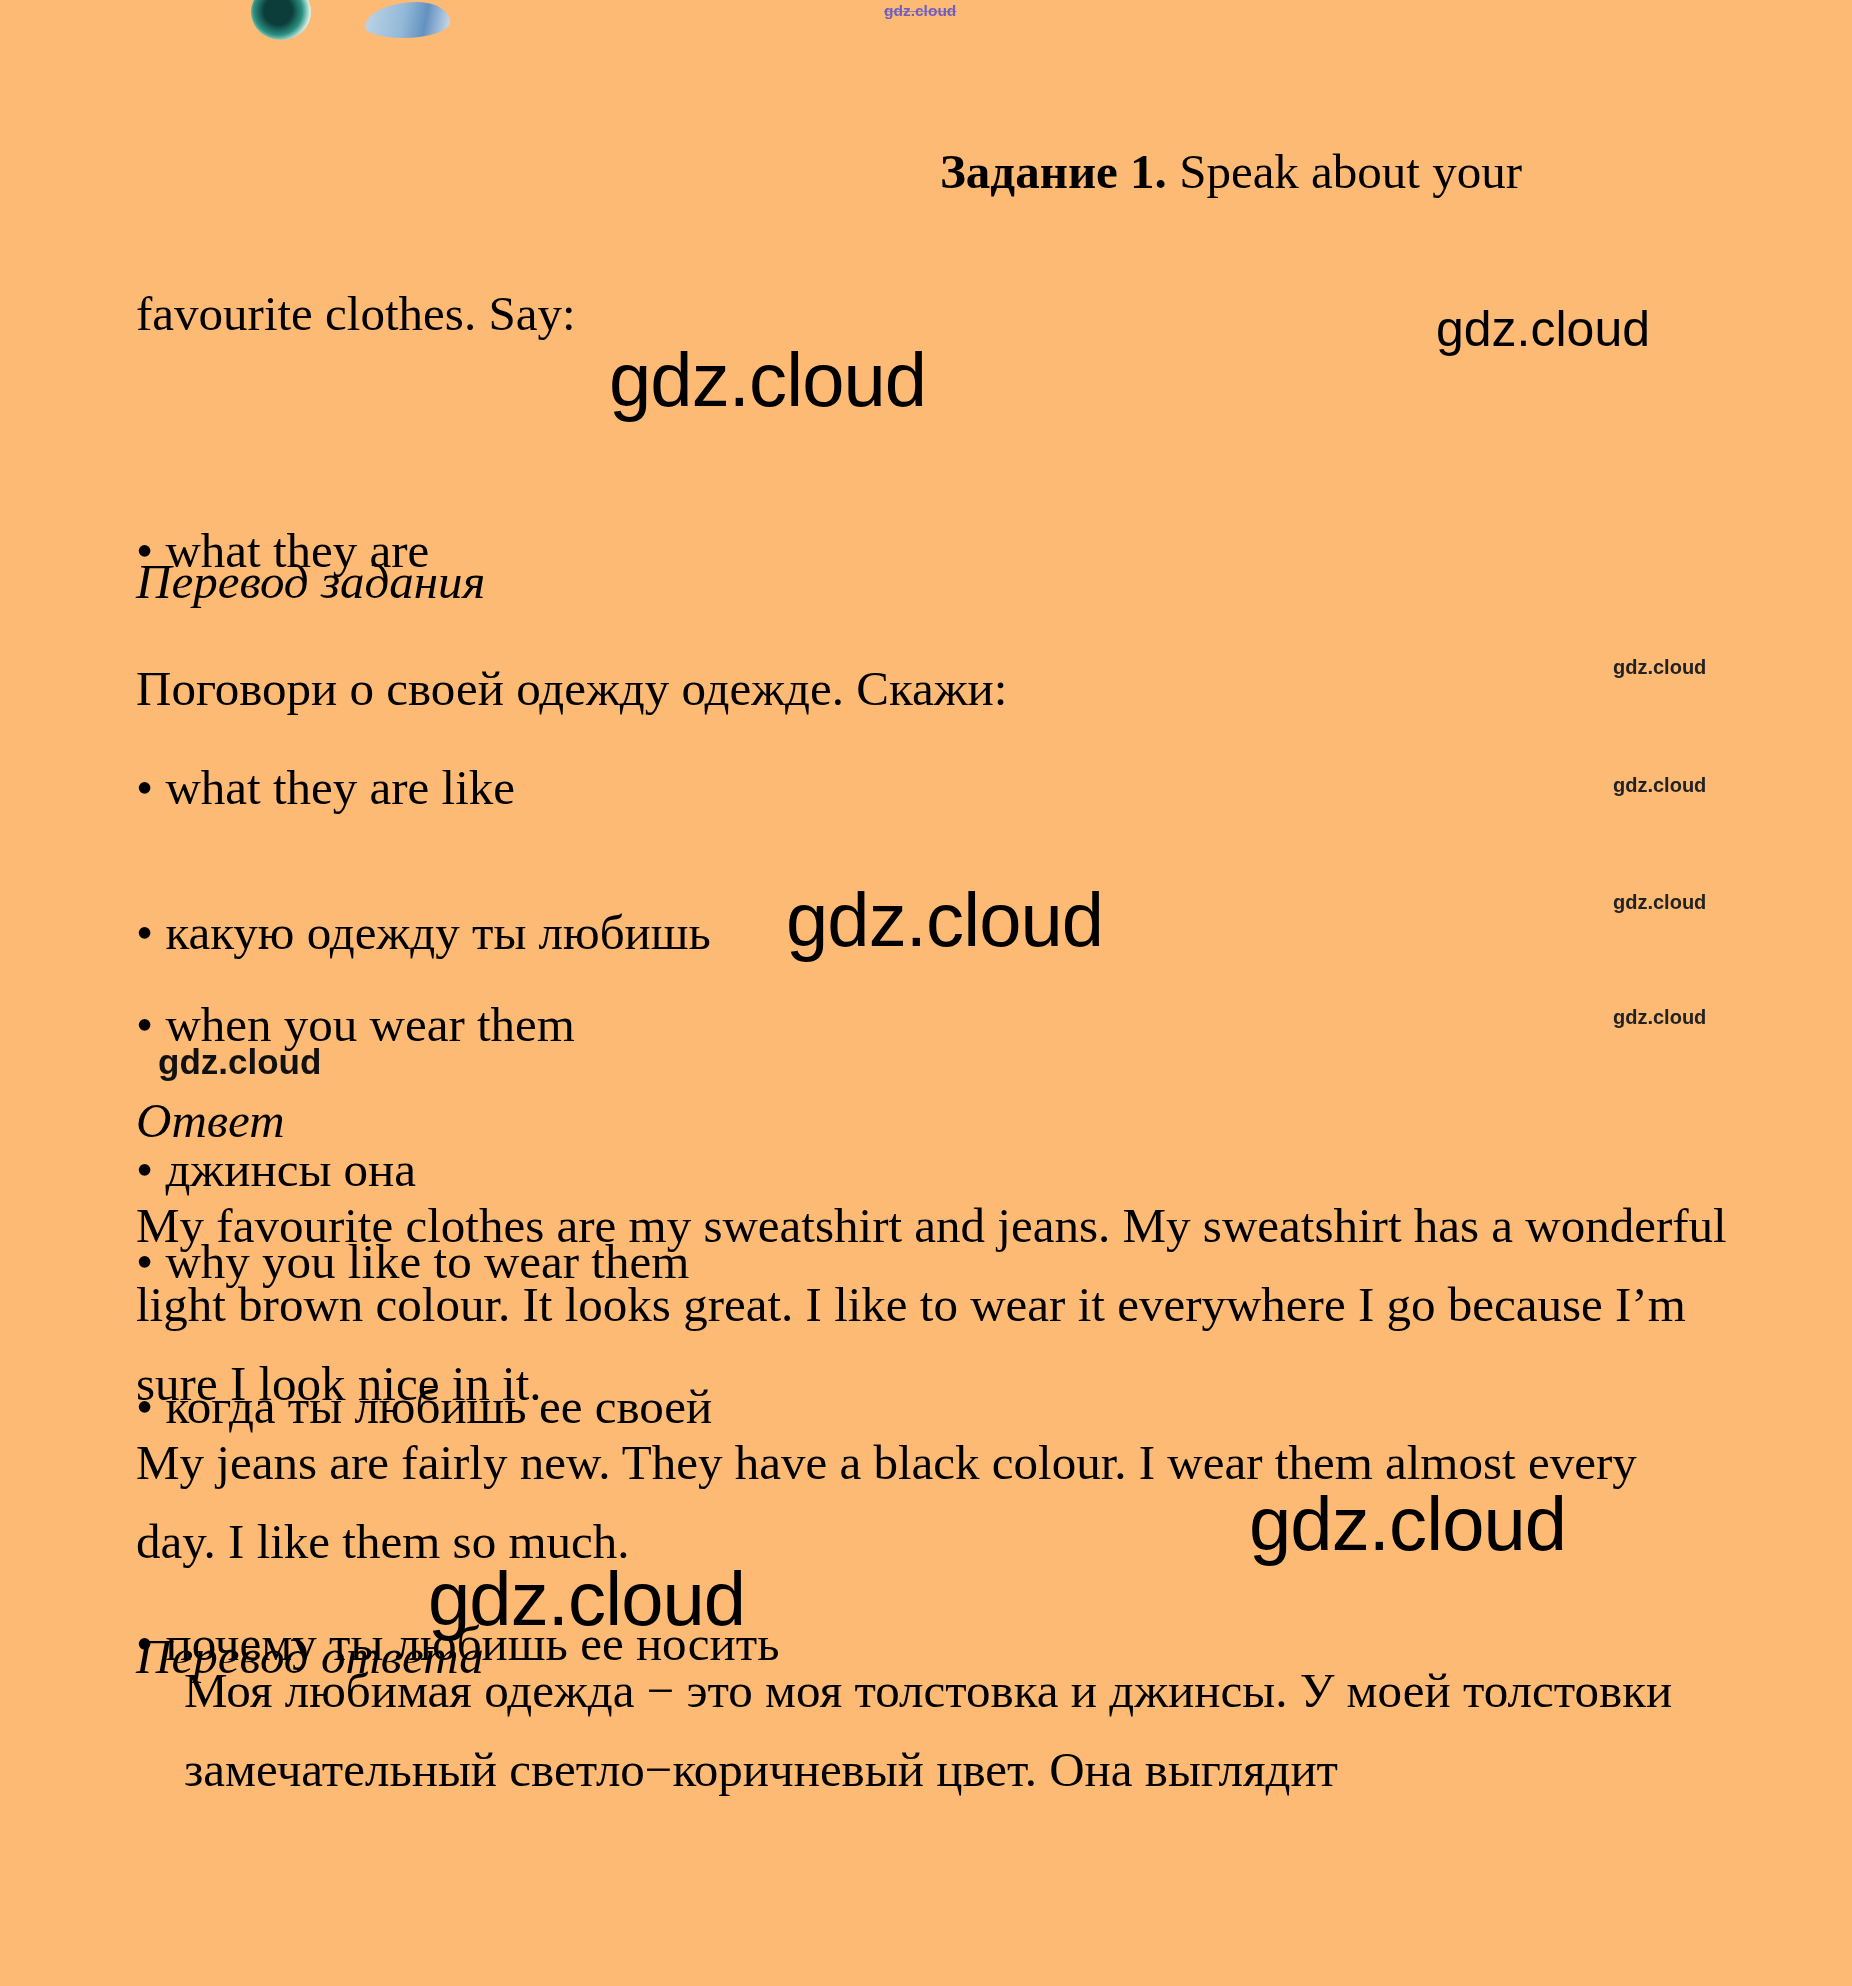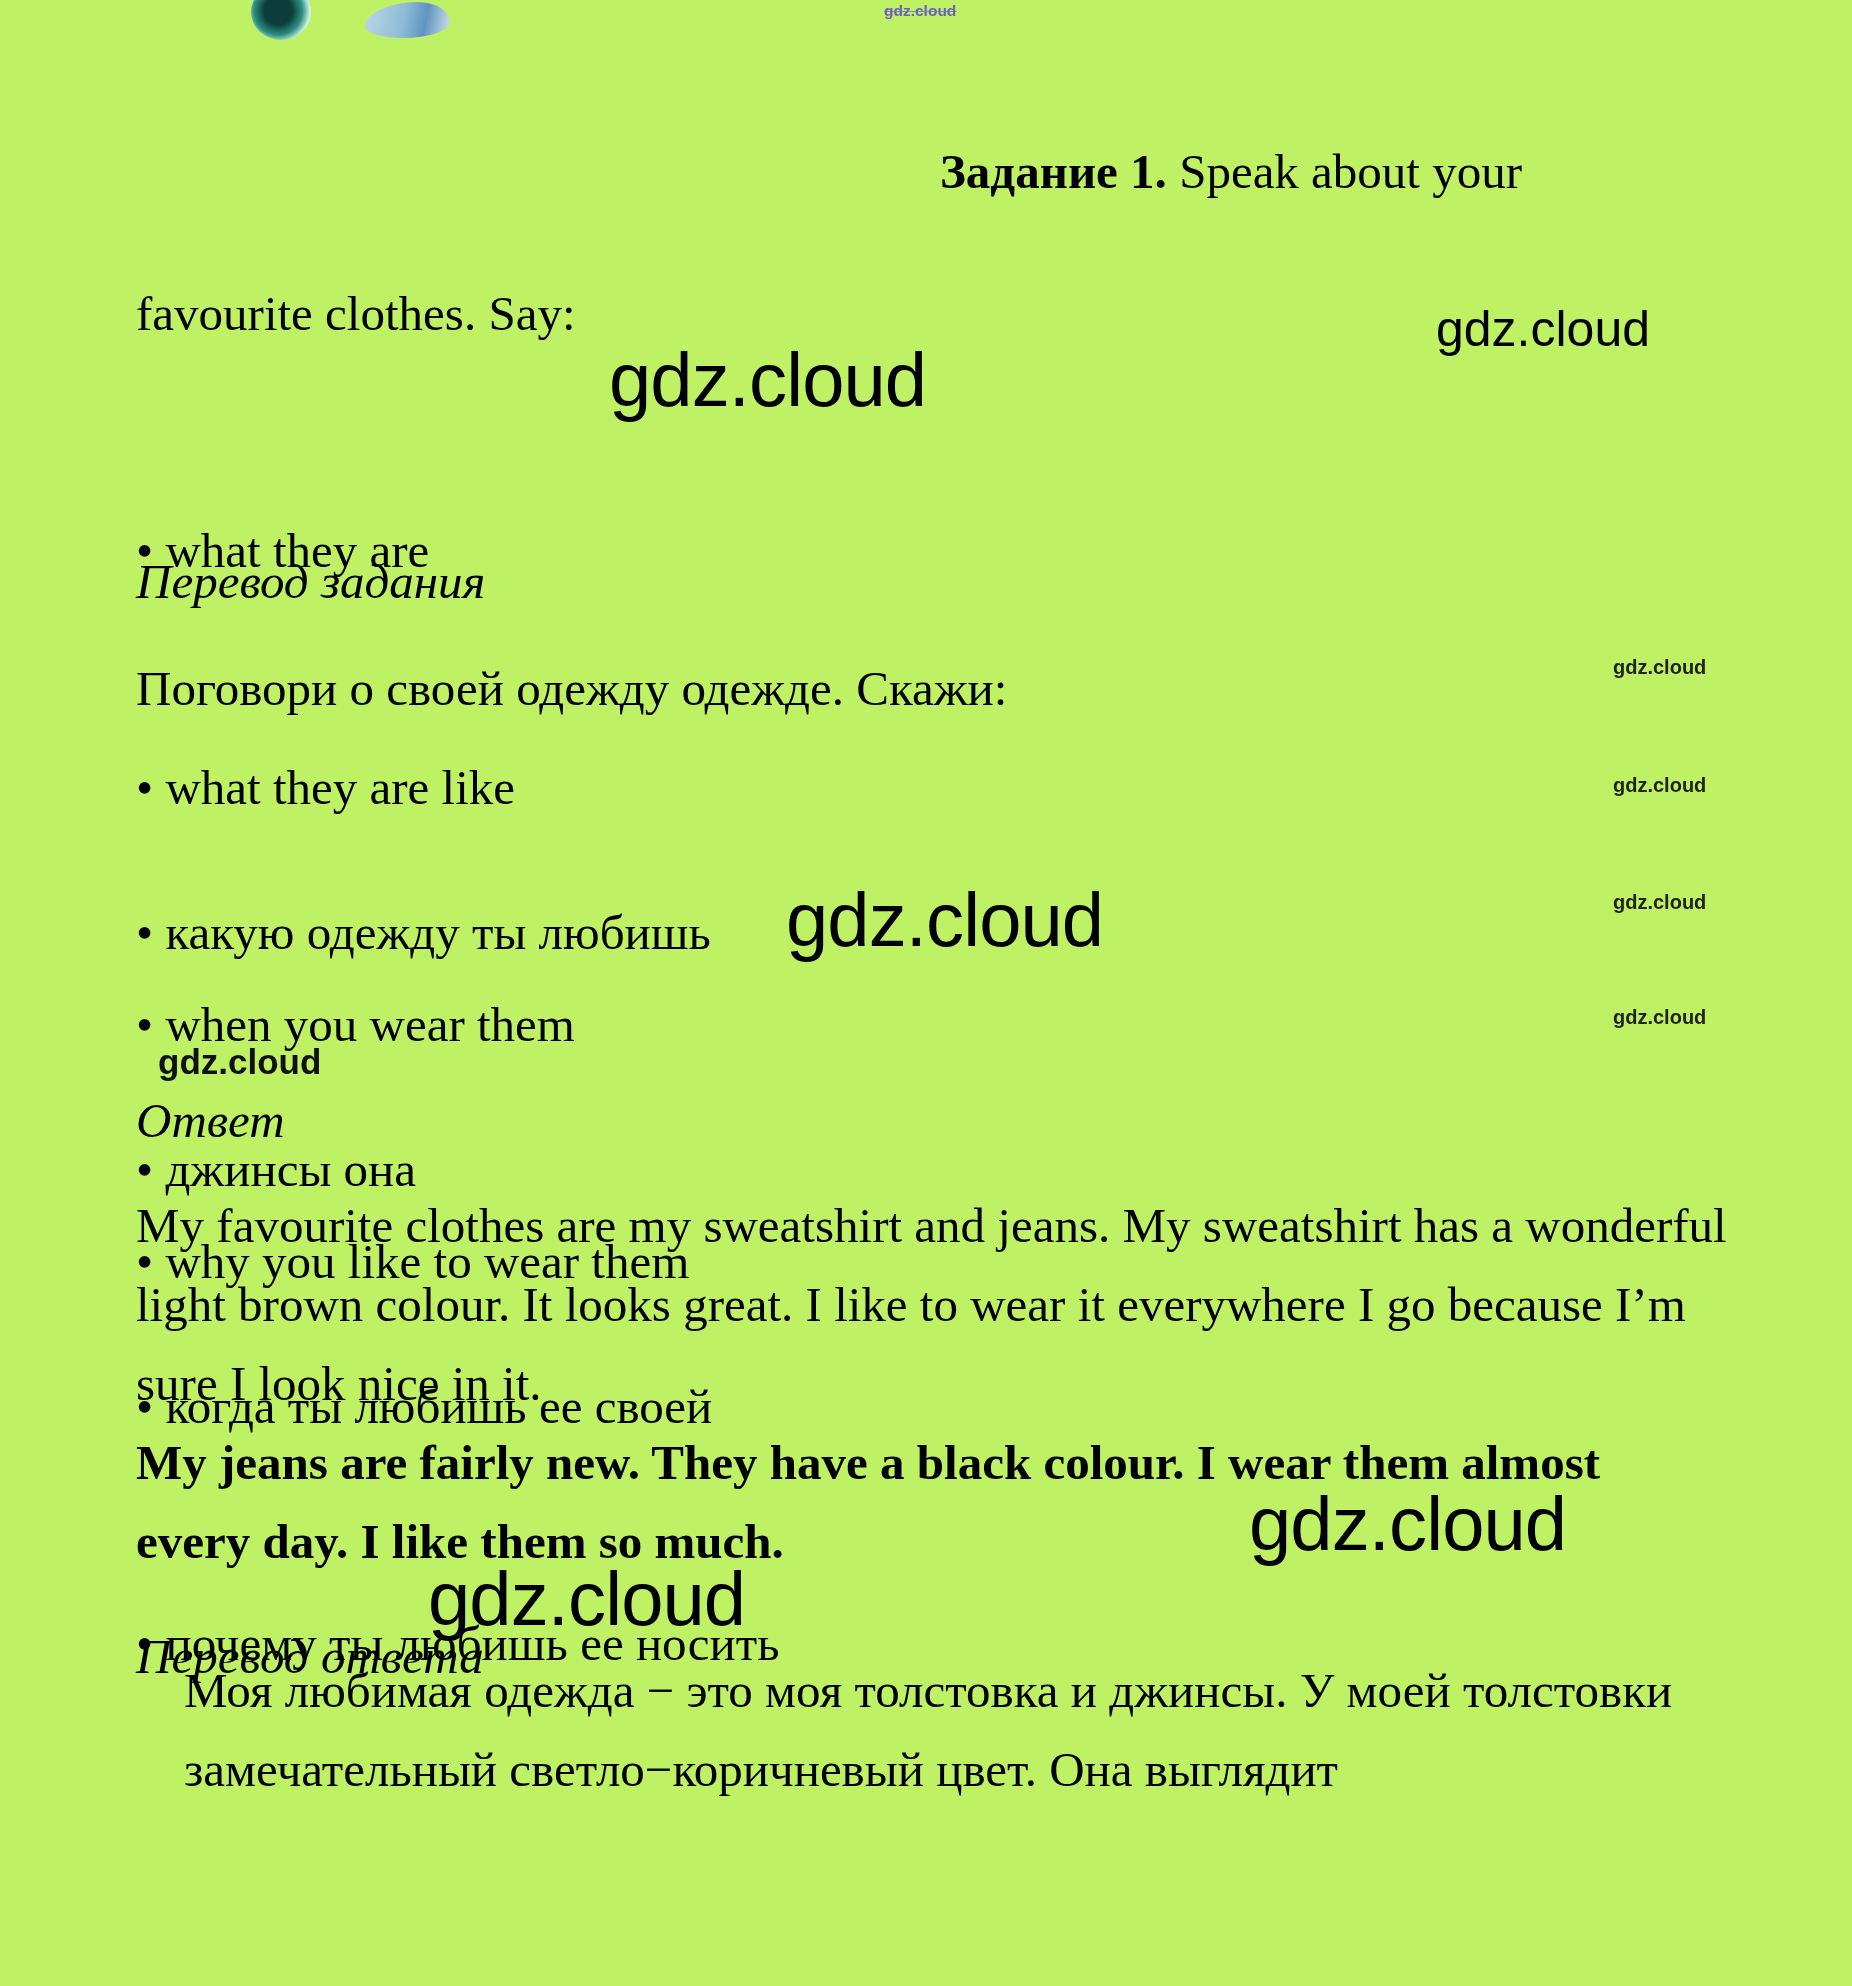--- a/index.html
+++ b/index.html
@@ -1,20 +1,20 @@
 <!DOCTYPE html>
 <html style="font-size:14.5px"><head>
 <meta charset="utf-8">
 <style>
   html, body { margin: 0; padding: 0; background: #ffffff; }
   .page {
     position: relative;
     width: 1853px;
     height: 1987px;
-    background: #bef264;
+    background: #fdba74;
     font-family: "Liberation Serif", serif;
     color: #000000;
     overflow: hidden;
   }
   .t {
     position: absolute;
     font-size: 49px;
     line-height: 79px;
     white-space: pre-wrap;
   }
@@ -121,21 +121,21 @@
     <div class="line">• джинсы она</div>
     <div class="line">• когда ты любишь ее своей</div>
     <div class="line">• почему ты любишь ее носить</div>
   </div>
 
   <div class="wm-left" style="left:158px; top:1042px;">gdz.cloud</div>
 
   <div class="t italic" style="left:136px; top:1081px;">Ответ</div>
 
   <div class="t" style="left:136px; top:1186px; width:1618px;">My favourite clothes are my sweatshirt and jeans. My sweatshirt has a wonderful light brown colour. It looks great. I like to wear it everywhere I go because I’m sure I look nice in it.</div>
-  <div class="t" style="left:136px; top:1423px; width:1546px;font-weight:bold;">My jeans are fairly new. They have a black colour. I wear them almost every day. I like them so much.</div>
+  <div class="t" style="left:136px; top:1423px; width:1546px;">My jeans are fairly new. They have a black colour. I wear them almost every day. I like them so much.</div>
 
   <div class="t italic" style="left:136px; top:1617px;">Перевод ответа</div>
 
   <div class="t" style="left:136px; top:1651px; width:1491px;margin-left:48px;">Моя любимая одежда − это моя толстовка и джинсы. У моей толстовки замечательный светло−коричневый цвет. Она выглядит</div>
 
   <div class="wm-big" style="left:609px; top:336px;">gdz.cloud</div>
   <div class="wm-md" style="left:1436px; top:300px;">gdz.cloud</div>
   <div class="wm-big" style="left:786px; top:876px;">gdz.cloud</div>
   <div class="wm-big" style="left:1249px; top:1480px;">gdz.cloud</div>
   <div class="wm-big" style="left:428px; top:1555px;">gdz.cloud</div>

